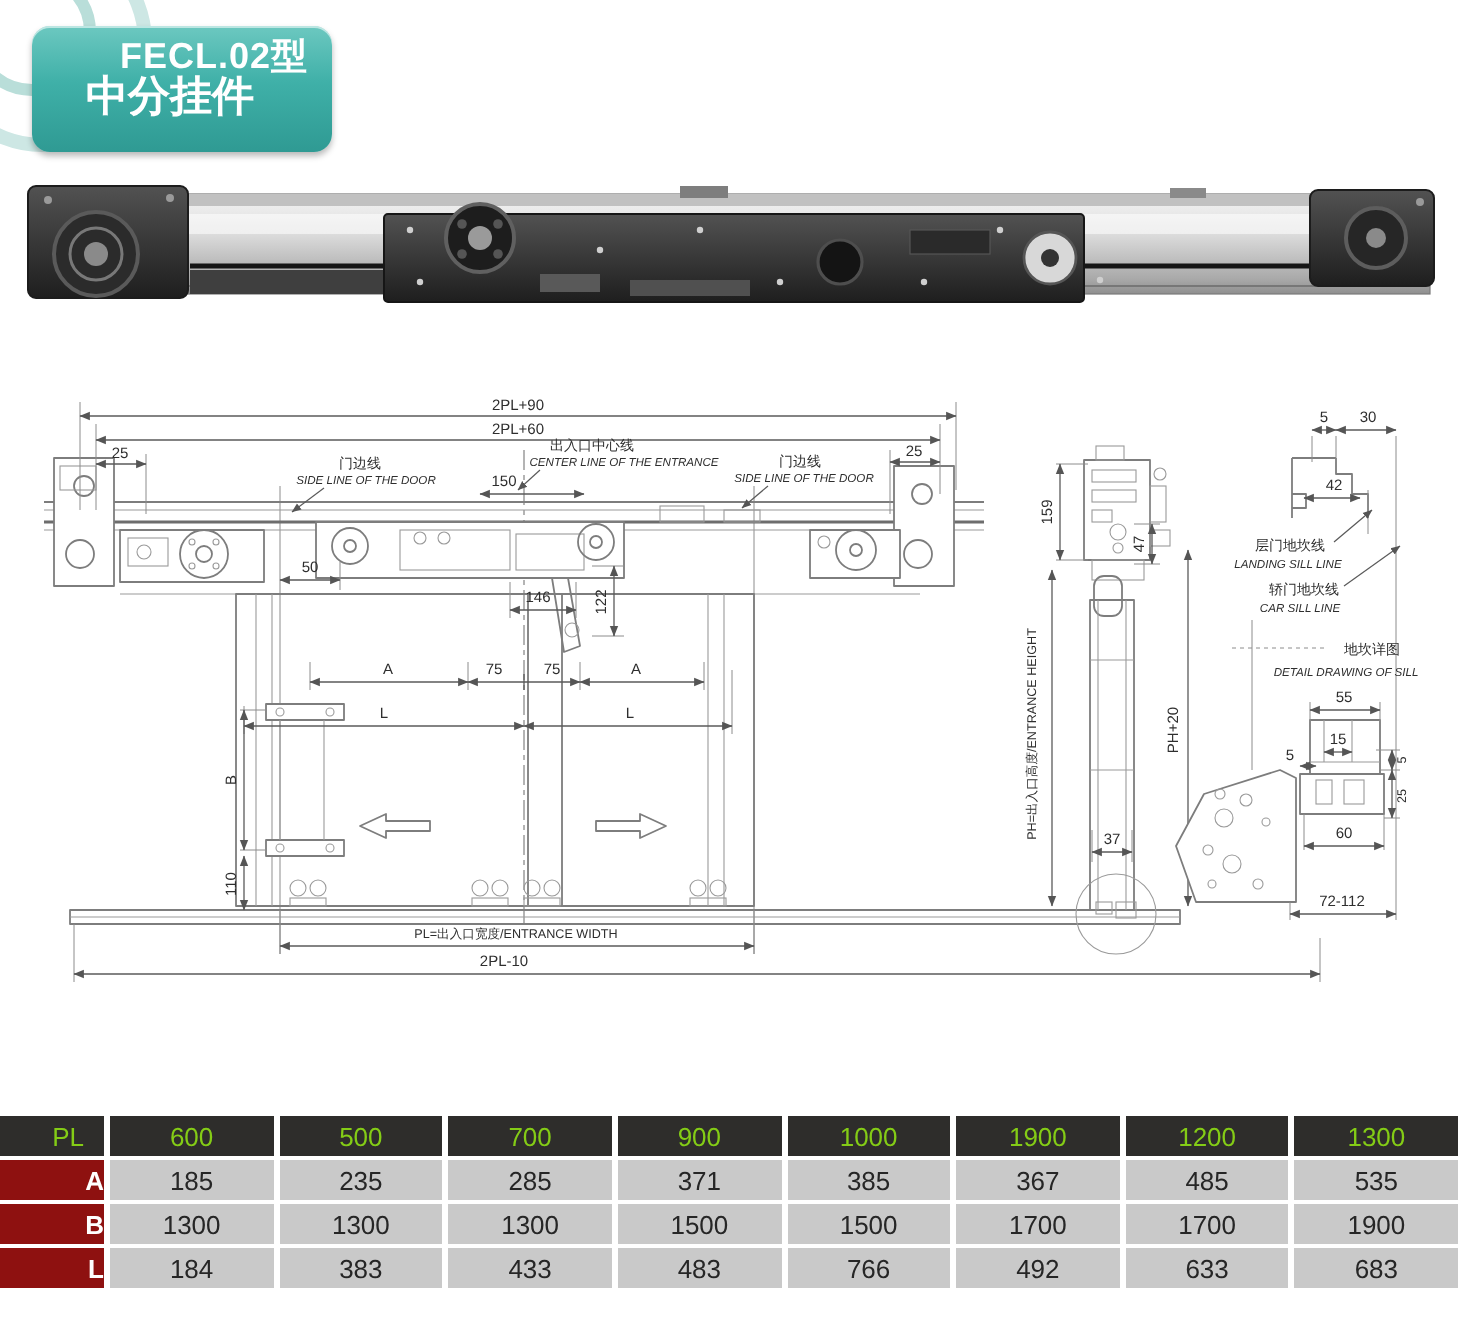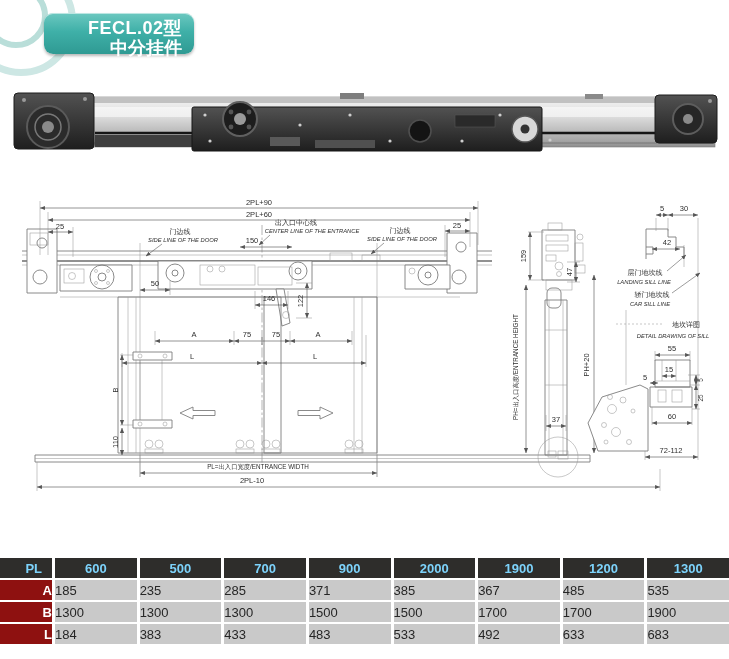--- a/index.html
+++ b/index.html
@@ -4,27 +4,27 @@
 <style>
   html,body{margin:0;padding:0;background:#fff;}
   .page{position:relative;width:729px;height:659px;background:#fff;overflow:hidden;
         font-family:"Liberation Sans",sans-serif;}
   
   .ring1{position:absolute;left:-34px;top:-34px;width:96px;height:96px;border-radius:50%;
          border:7px solid #cde7e4;z-index:0;}
   .ring2{position:absolute;left:-16px;top:-16px;width:52px;height:52px;border-radius:50%;
          border:6px solid #b9ded9;z-index:0;}
   
-  .badge{position:absolute;left:44px;top:13px;width:150px;height:41px;z-index:2;
+  .badge{position:absolute;left:16px;top:13px;width:150px;height:63px;z-index:2;
          background:linear-gradient(180deg,#6cc8c0 0%,#3fb0a8 45%,#2f9a93 100%);
          border-radius:9px;color:#fff;text-align:right;box-sizing:border-box;
          padding:5px 12px 4px 0;
          box-shadow:0 2px 3px rgba(0,0,0,.28), inset 0 1px 0 rgba(255,255,255,.55);}
   .badge .l1{font-size:18px;font-weight:bold;letter-spacing:.5px;line-height:21px;}
-  .badge .l2{font-size:18px;font-weight:bold;line-height:19px;}
+  .badge .l2{font-size:21px;font-weight:bold;line-height:19px;text-align:center;}
   svg.photo{position:absolute;left:0;top:85px;z-index:1;}
   svg.draw{position:absolute;left:0;top:185px;z-index:1;}
   
   .draw text{font-family:"Liberation Sans",sans-serif;fill:#2e2e2e;}
   .t {font-size:7.5px;text-anchor:middle;}
   .t6{font-size:6.3px;text-anchor:middle;}
   .te{font-size:5.8px;font-style:italic;text-anchor:middle;}
   .tc{font-size:7px;text-anchor:middle;}
   .o {fill:none;stroke:#7d7d7d;stroke-width:0.9;stroke-linejoin:round;}
   .of{fill:#fff;stroke:#7d7d7d;stroke-width:0.9;stroke-linejoin:round;}
@@ -32,24 +32,24 @@
   .d {stroke:#5a5a5a;stroke-width:0.65;fill:none;}
   .dm{marker-start:url(#ar);marker-end:url(#ar);}
   .ld{stroke:#5a5a5a;stroke-width:0.6;fill:none;marker-end:url(#ar);}
   .x {stroke:#8c8c8c;stroke-width:0.5;fill:none;}
   .cl{stroke:#777;stroke-width:0.55;stroke-dasharray:10 2.5 2.5 2.5;}
   
   table.spec{position:absolute;left:-3px;top:556px;width:735px;z-index:2;
              border-collapse:separate;border-spacing:3px 2px;table-layout:fixed;}
   table.spec td,table.spec th{height:20px;font-size:13px;padding:0;}
   col.c0{width:52px;}
-  .hdr{background:#2e2d2b;color:#7dd3fc;font-weight:bold;text-align:center;}
+  .hdr{background:#2e2d2b;color:#84cc16;font-weight:normal;text-align:center;}
   th.hdr.pl{text-align:right;padding-right:10px;}
   td.lbl{background:#8e1110;color:#fff;font-weight:bold;text-align:right;padding-right:10px;}
-  td.val{background:#c9c9c9;color:#262626;text-align:left;}
+  td.val{background:#c9c9c9;color:#262626;text-align:center;}
 </style>
 </head>
 <body>
 
 <div class="page">
 
   <div class="ring1"></div>
   <div class="ring2"></div>
 
   <div class="badge">
@@ -398,21 +398,21 @@
         <col class="c0">
         <col span="8">
       </colgroup>
     <tbody>
     <tr>
       <th class="hdr pl">PL</th>
       <th class="hdr">600</th>
       <th class="hdr">500</th>
       <th class="hdr">700</th>
       <th class="hdr">900</th>
-      <th class="hdr">2000</th>
+      <th class="hdr">1000</th>
       <th class="hdr">1900</th>
       <th class="hdr">1200</th>
       <th class="hdr">1300</th>
     </tr>
     <tr>
       <td class="lbl">A</td>
       <td class="val">185</td>
       <td class="val">235</td>
       <td class="val">285</td>
       <td class="val">371</td>
@@ -431,21 +431,21 @@
       <td class="val">1700</td>
       <td class="val">1700</td>
       <td class="val">1900</td>
     </tr>
     <tr>
       <td class="lbl">L</td>
       <td class="val">184</td>
       <td class="val">383</td>
       <td class="val">433</td>
       <td class="val">483</td>
-      <td class="val">533</td>
+      <td class="val">766</td>
       <td class="val">492</td>
       <td class="val">633</td>
       <td class="val">683</td>
     </tr>
     </tbody>
   </table>
 
 </div>
 
 </body></html>

